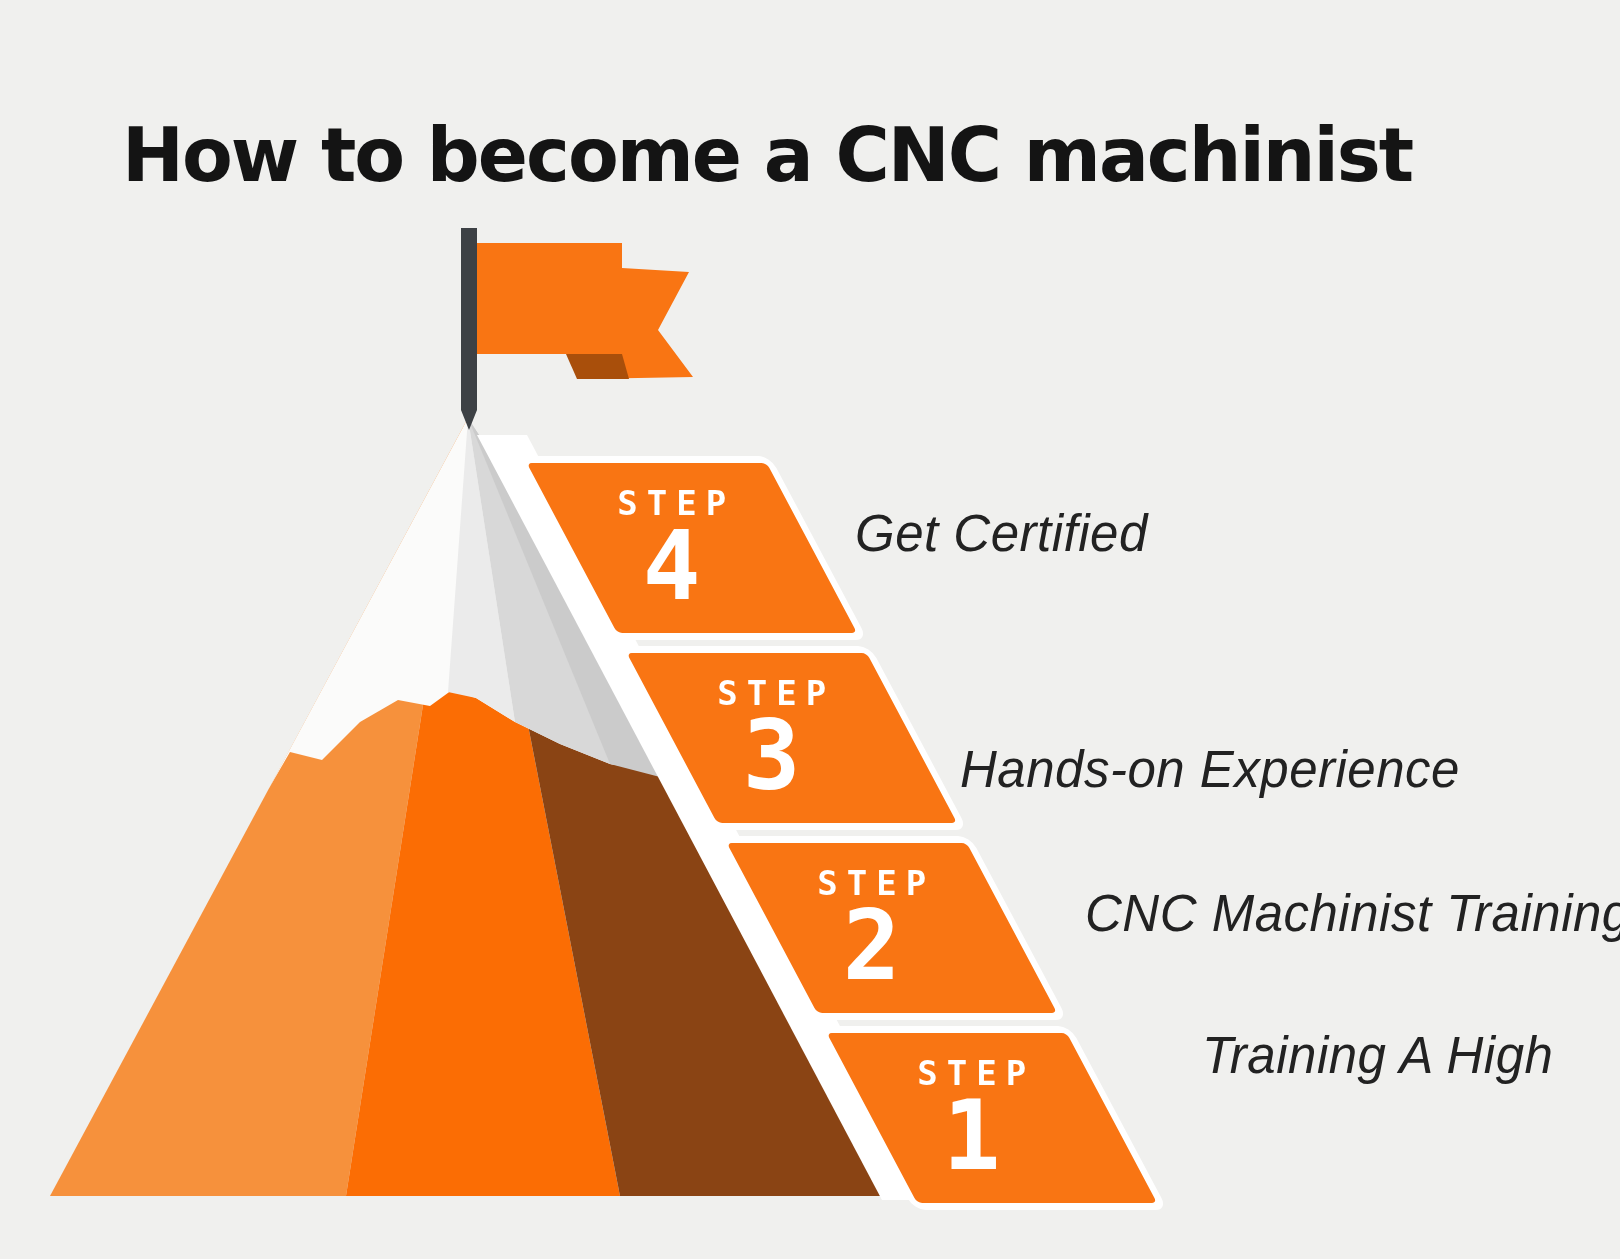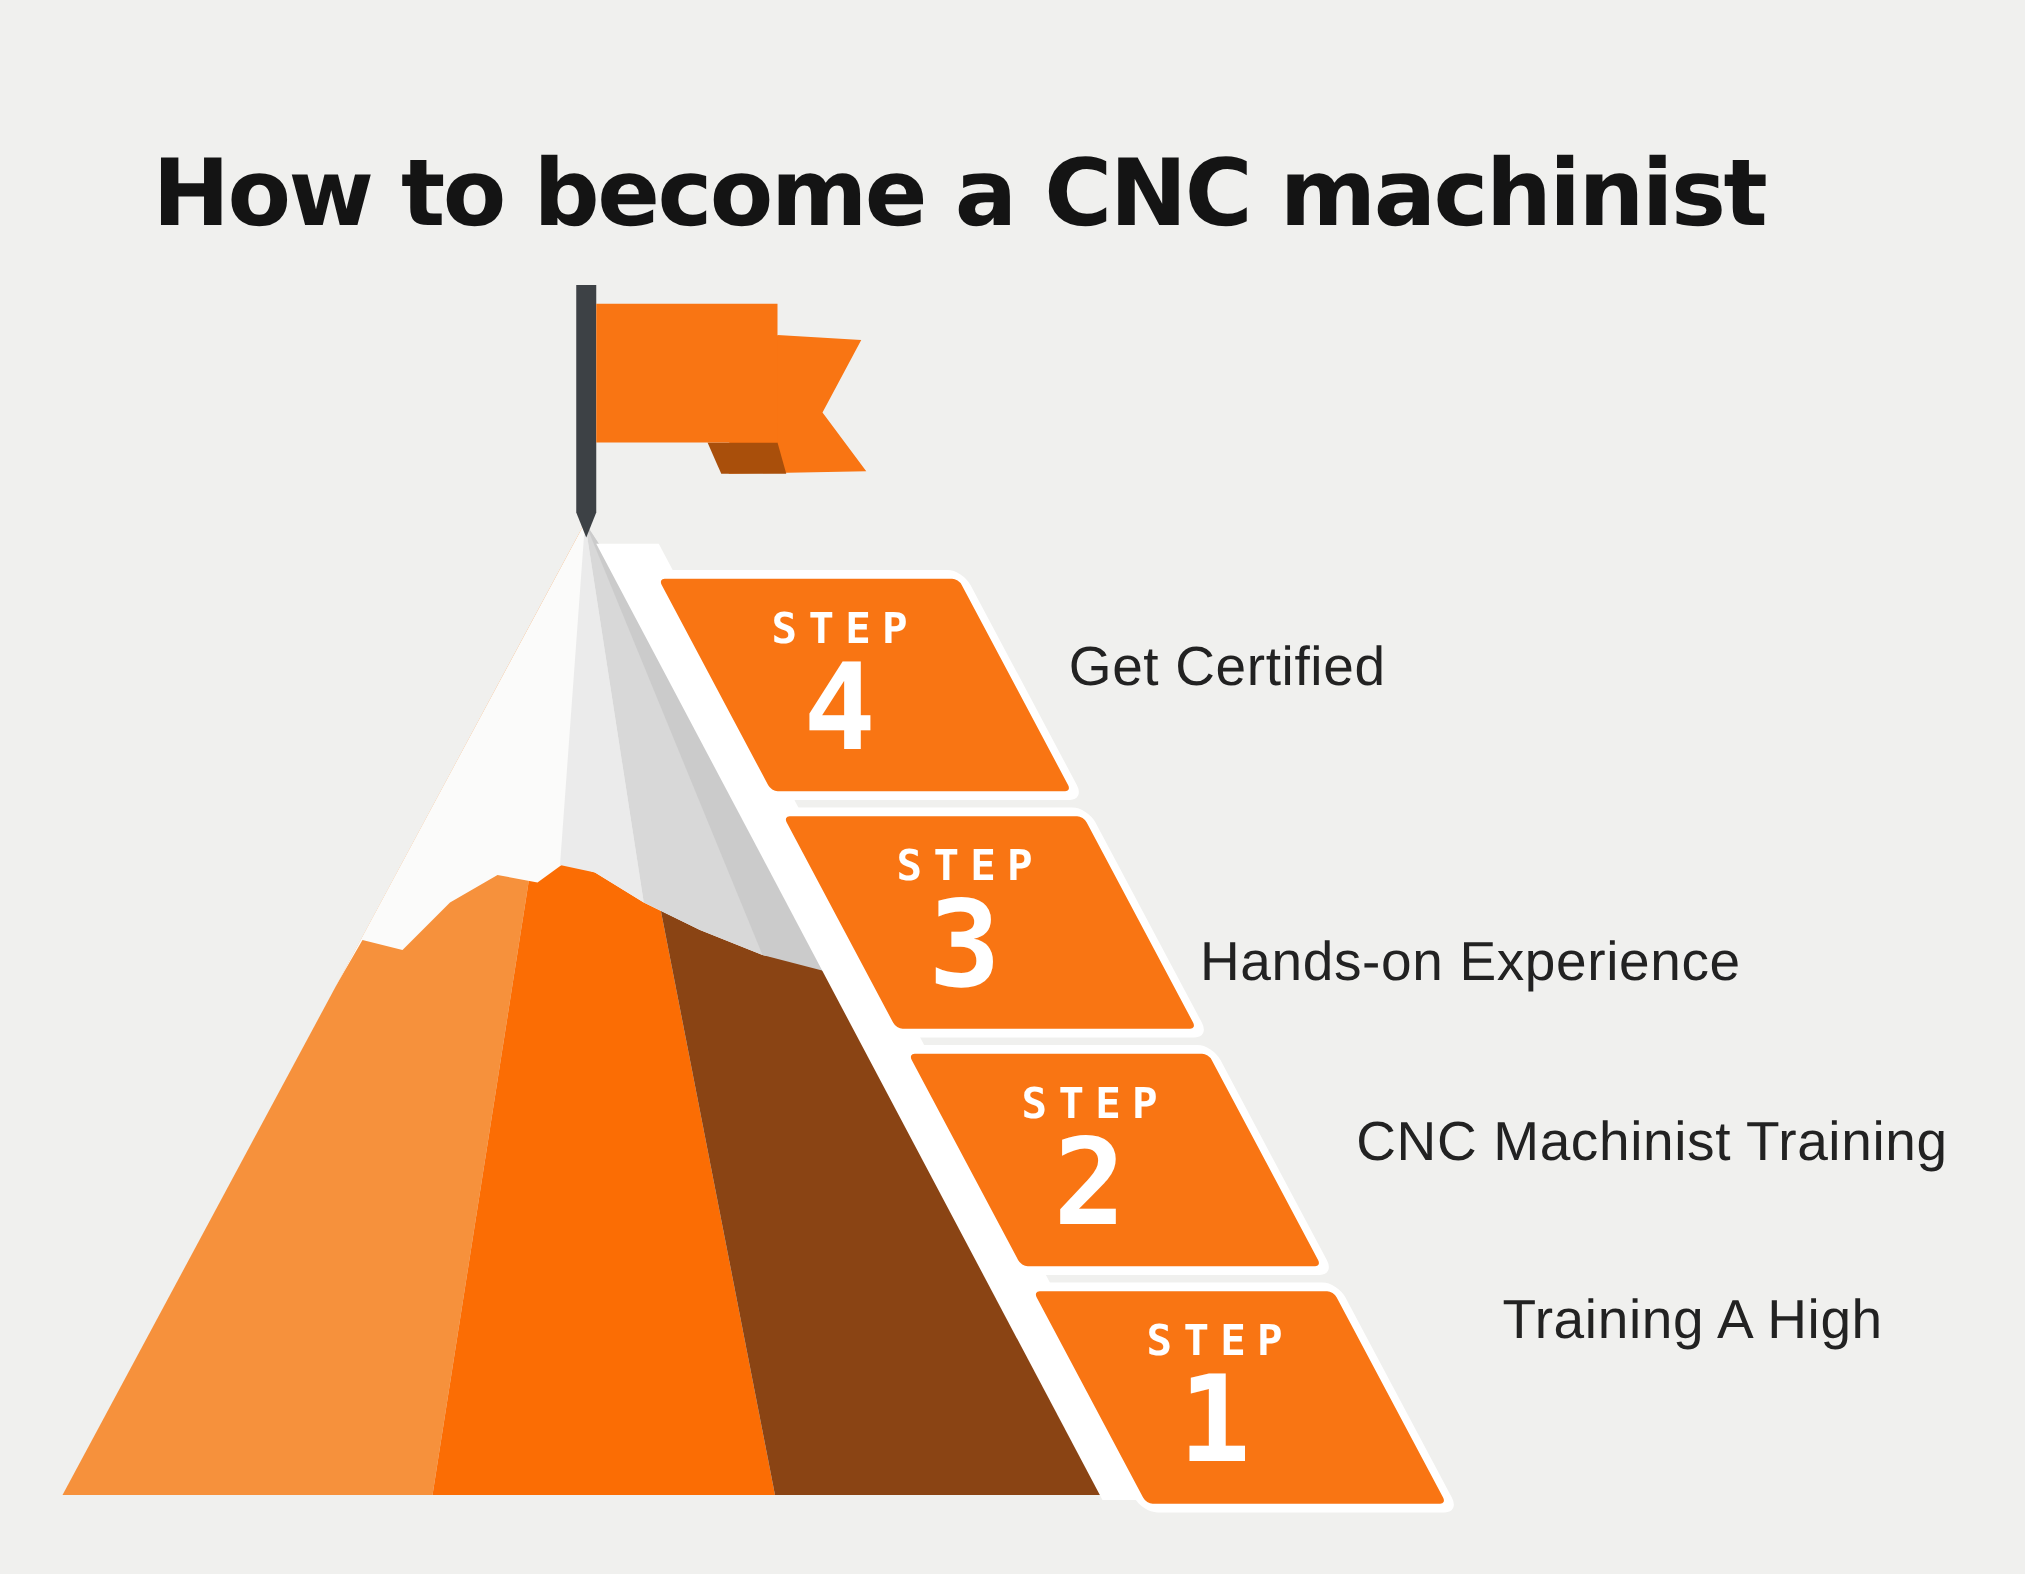--- a/index.html
+++ b/index.html
@@ -66,25 +66,26 @@
     line-height:0.92;
     margin-top:2px;
   }
   .box4 { left:516px; top:456px; }
   .box3 { left:616px; top:646px; }
   .box2 { left:716px; top:836px; }
   .box1 { left:816px; top:1026px; }
   
   .step-label {
     position:absolute;
-    font-size:44px;
+    font-size:51px;
     letter-spacing:0.5px;
     color:#222222;
     line-height:49px;
     white-space:nowrap;
+    font-style:italic;
   }
   .label4 { left:855px;  top:509px; }
   .label3 { left:960px;  top:697px;margin-top:48px; }
   .label2 { left:1085px; top:889px; }
   .label1 { left:1202px; top:1031px; }
   .step-label span { display:block; }
 </style>
 </head>
 <body>
 

